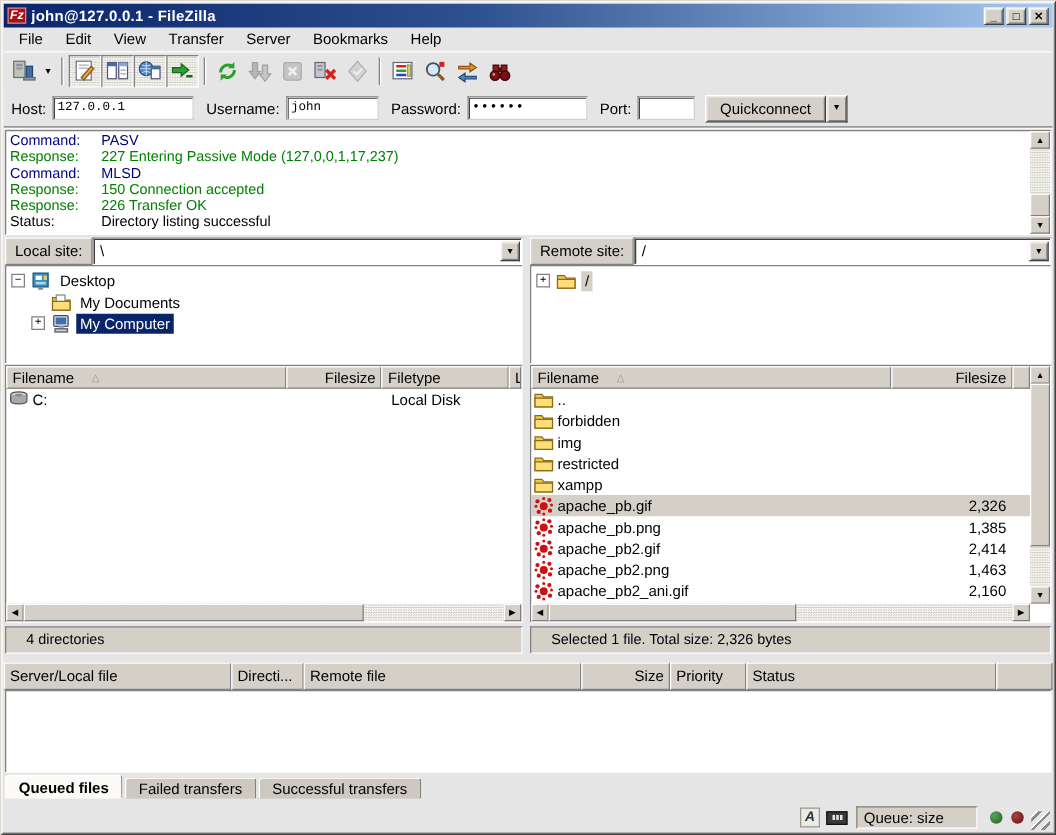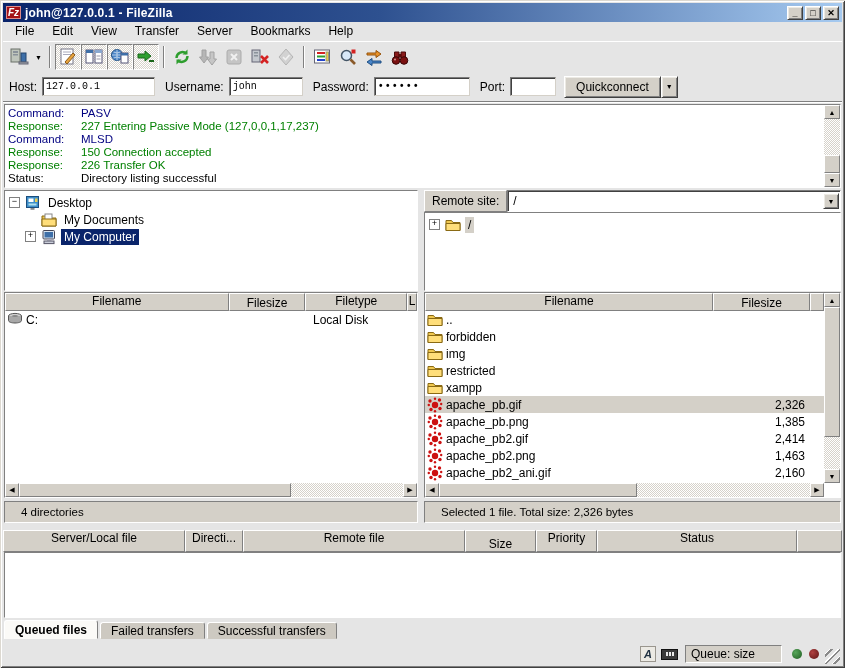--- a/index.html
+++ b/index.html
@@ -105,21 +105,21 @@
   .sel-inactive { background:#D4D0C8; }
 
   
   .list-panel { position:absolute; top:292px; height:206px; background:#fff;
     border:1px solid; border-color:#808080 #fff #fff #808080; display:flex; }
   .lp-local  { left:4px;  width:414px; }
   .lp-remote { left:424px; width:417px; }
   .list-main { flex:1; display:flex; flex-direction:column; min-width:0; }
   .lv-head { display:flex; height:18px; flex:none; }
   .hcell { background:#D4D0C8; border:1px solid; border-color:#fff #808080 #808080 #fff;
-    display:flex; align-items:center; padding:0 4px; font-size:12px; overflow:hidden; white-space:nowrap;flex-direction:column; }
+    display:flex; align-items:center; padding:0 4px; font-size:12px; overflow:hidden; white-space:nowrap; }
   .hcell.num { justify-content:flex-end; }
   .sort-ic { font-size:8px; color:#9a968e; margin-left:14px; }
   .lv-body { flex:1; overflow:hidden; }
   .lv-row { display:flex; align-items:center; height:17px; white-space:nowrap; font-size:12px; }
   .lv-row.sel { background:#D4D0C8; }
   .cell { display:flex; align-items:center; overflow:hidden; flex:none; height:17px; }
   .cell.num { justify-content:flex-end; padding-right:5px; }
   .f-icon { width:16px; height:16px; flex:none; margin:0 3px 0 2px; }
 
   
@@ -345,20 +345,27 @@
     </div>
     <div class="vscroll">
       <span class="sc-btn raised">▲</span>
       <span class="sc-fill"></span>
       <span class="sc-thumb-v raised" style="height:18px;"></span>
       <span class="sc-btn raised">▼</span>
     </div>
   </div>
 
   <div class="tree-panel tp-local">
+    <div class="site-row">
+      <span class="site-label">Local site:</span>
+      <span class="combo">
+        <span>\</span>
+        <span class="combo-btn raised2">▼</span>
+      </span>
+    </div>
     <div class="tree-box">
       <div class="tree-row">
         <span class="expander">−</span>
         <span class="tree-icon">
           <svg width="16" height="16" viewBox="0 0 16 16">
             <rect x="1.5" y="1.5" width="12" height="11" fill="#3E8EC8" stroke="#1A4E7E"></rect>
             <rect x="3.5" y="3.5" width="5" height="3.5" fill="#fff"></rect>
             <rect x="3.5" y="8.5" width="8" height="2" fill="#AEE0EE"></rect>
             <rect x="10" y="3.5" width="2.5" height="3.5" fill="#F0D050"></rect>
             <rect x="5.5" y="13" width="4" height="1.8" fill="#888"></rect>

